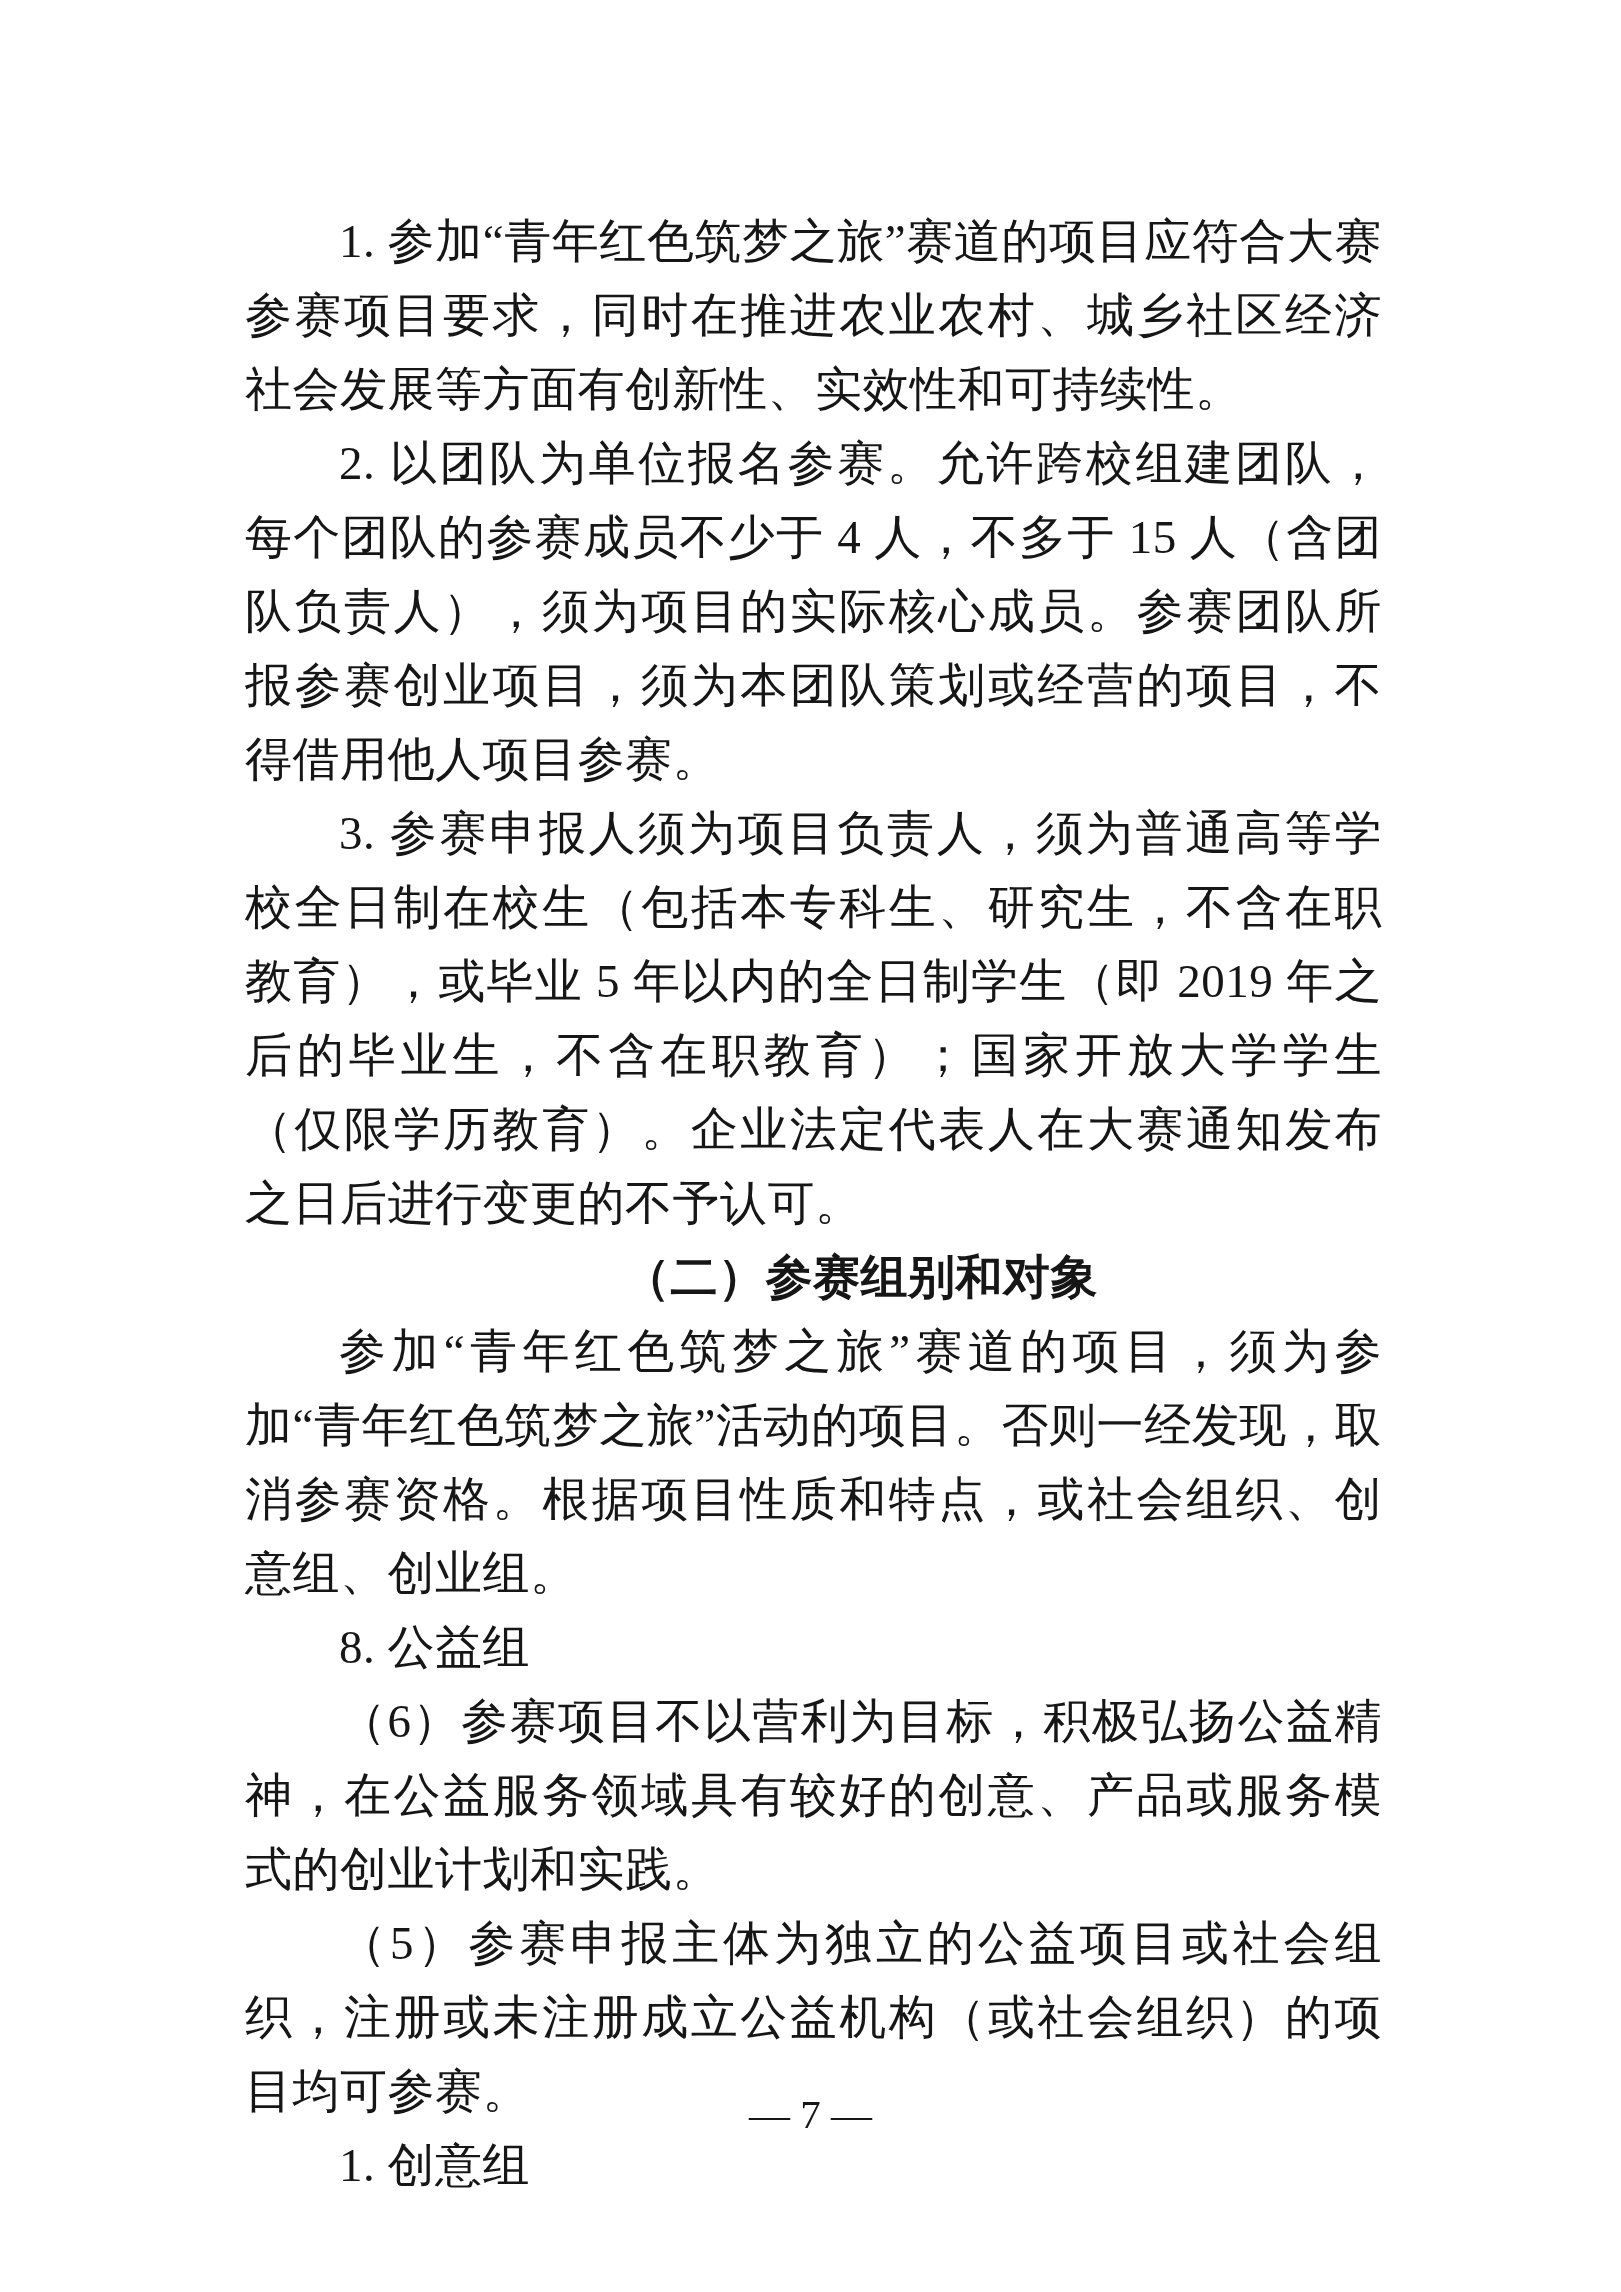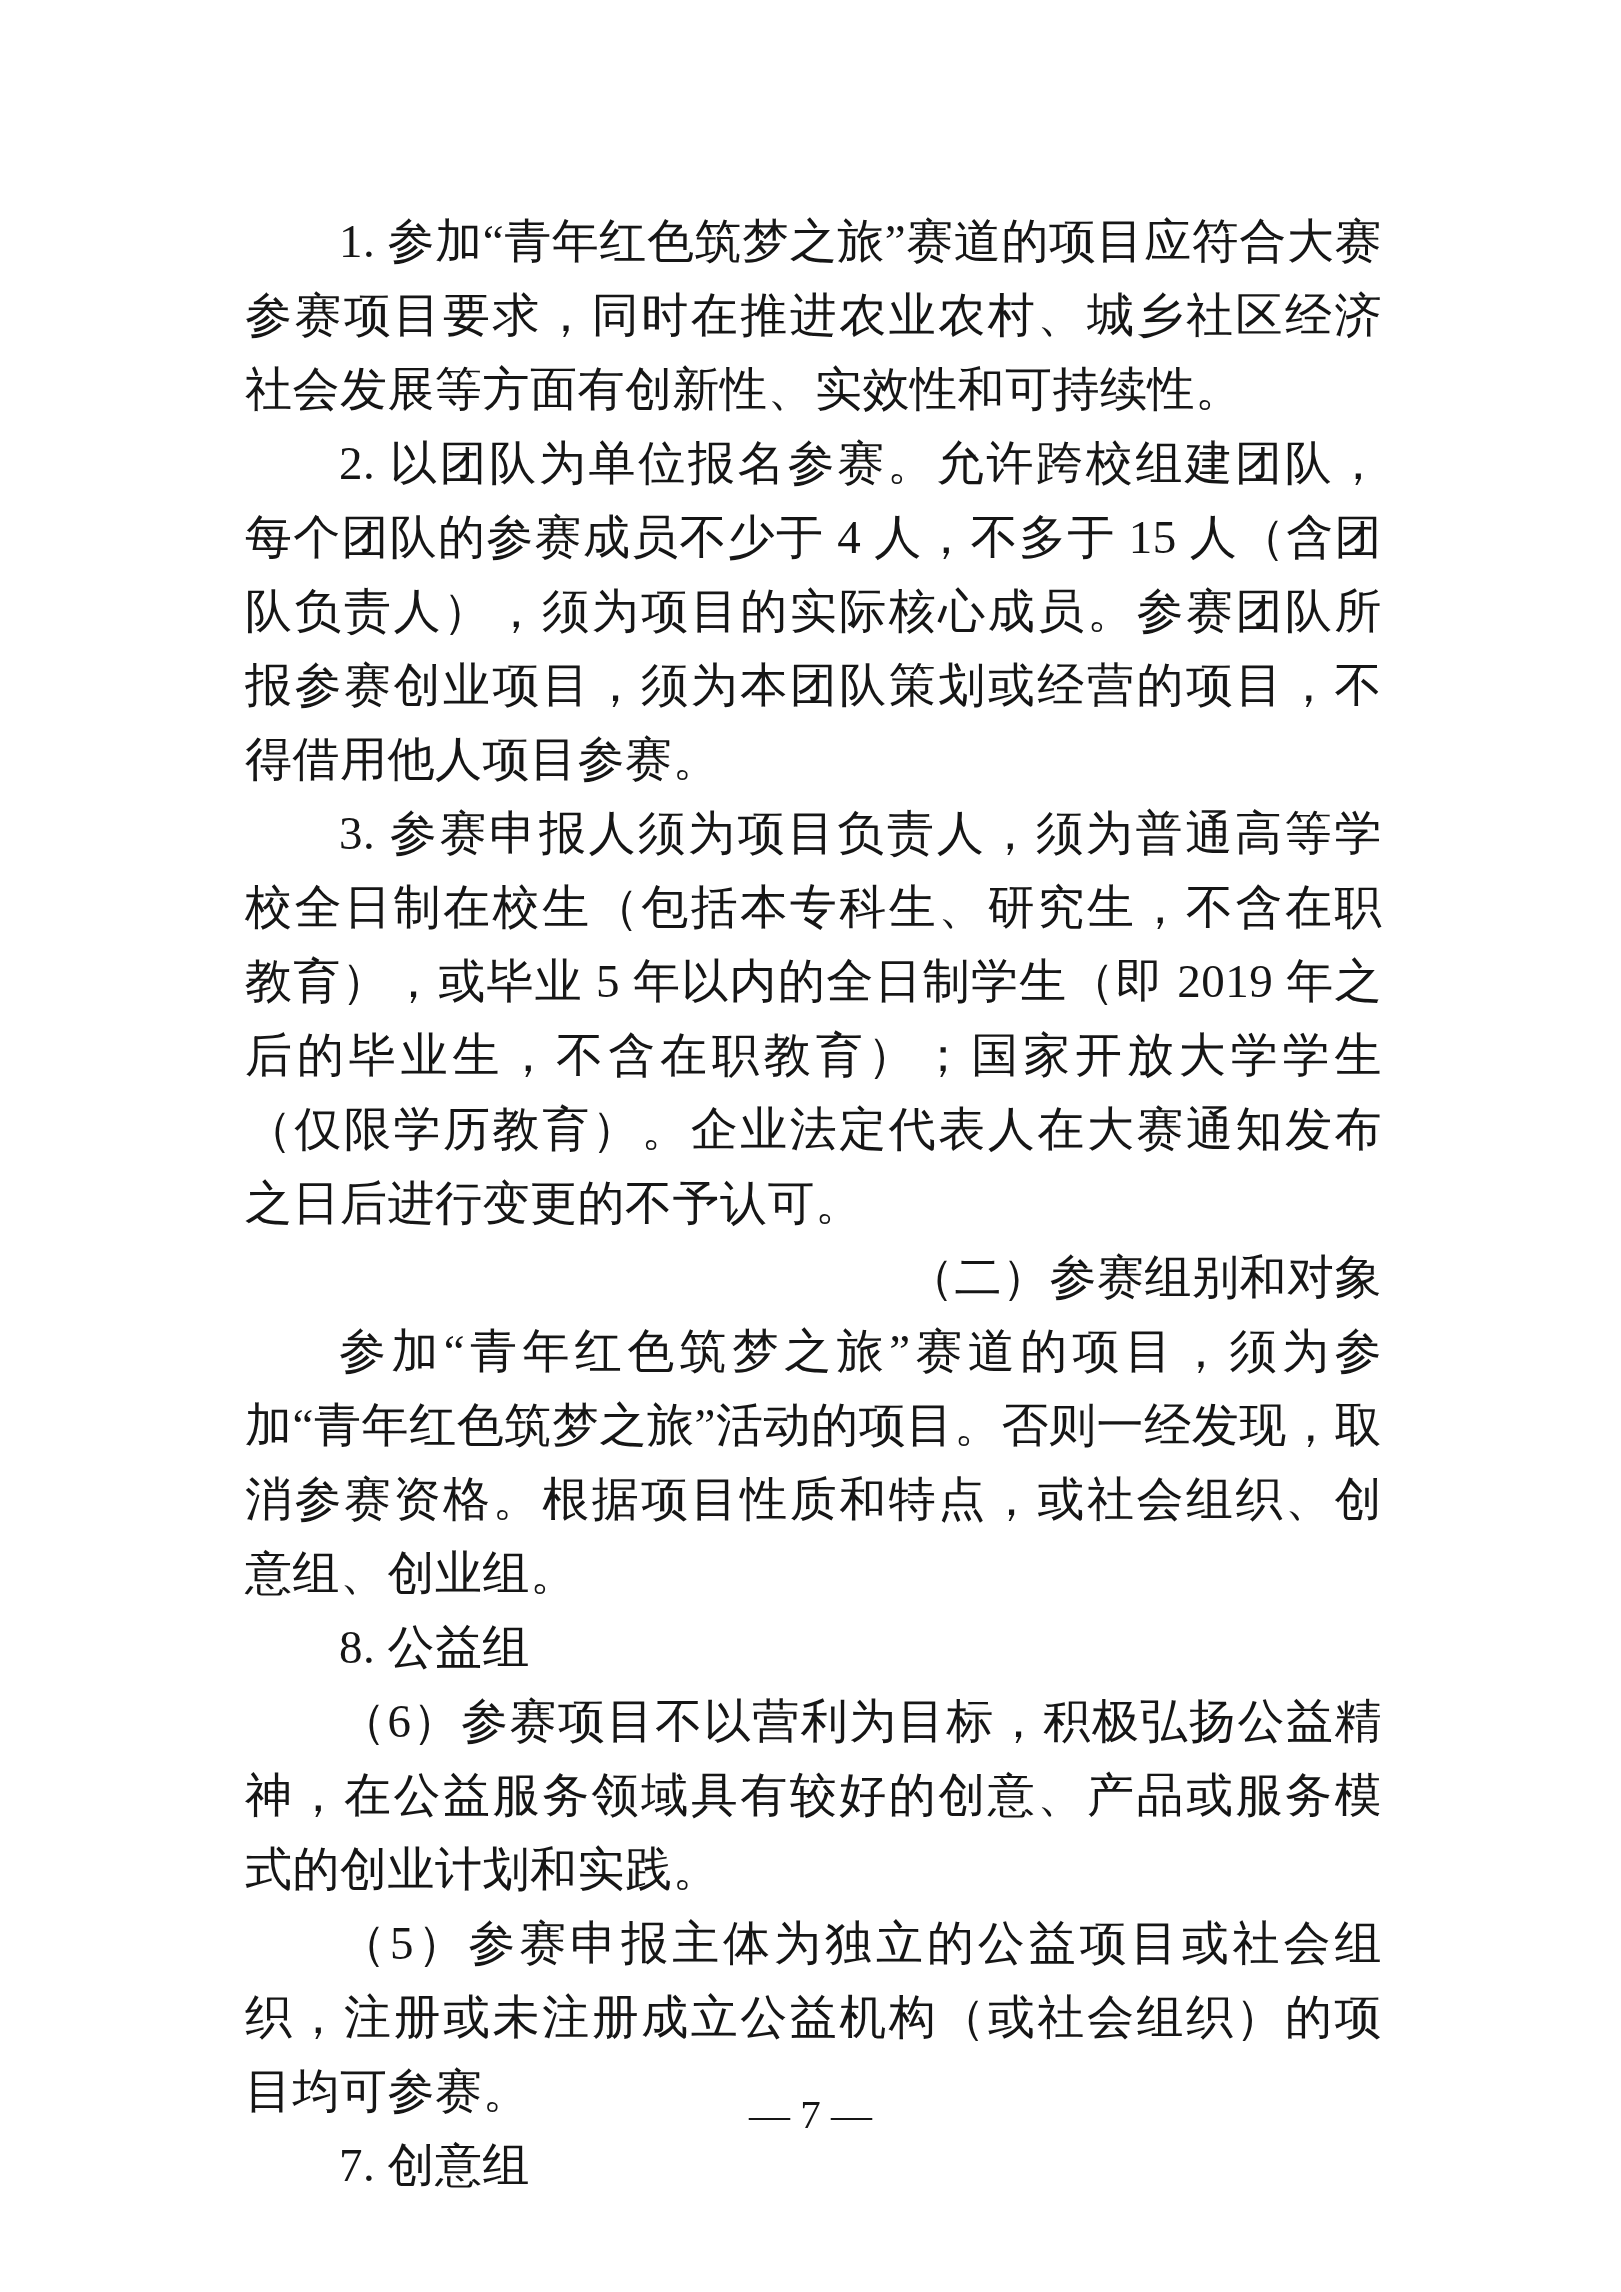--- a/index.html
+++ b/index.html
@@ -27,22 +27,22 @@
     margin: 0;
     font-size: 47px;
     line-height: 74px;
     text-indent: 2em;
     text-align: justify;
     text-justify: inter-ideograph;
     word-break: normal;
     letter-spacing: 0.5px;
   }
   .para.heading {
-    font-weight: normal;
-    text-align: right;
+    font-weight: bold;
+    text-align: center;
   }
   .page-footer {
     position: absolute;
     left: 0;
     top: 2080px;
     width: 100%;
     text-align: center;
     font-size: 41px;
     line-height: 69px;
     color: #161616;
@@ -55,19 +55,19 @@
   <div class="doc-body">
 
   <p class="para">1. 参加“青年红色筑梦之旅”赛道的项目应符合大赛参赛项目要求，同时在推进农业农村、城乡社区经济社会发展等方面有创新性、实效性和可持续性。</p>
       <p class="para">2. 以团队为单位报名参赛。允许跨校组建团队，每个团队的参赛成员不少于 4 人，不多于 15 人（含团队负责人），须为项目的实际核心成员。参赛团队所报参赛创业项目，须为本团队策划或经营的项目，不得借用他人项目参赛。</p>
       <p class="para">3. 参赛申报人须为项目负责人，须为普通高等学校全日制在校生（包括本专科生、研究生，不含在职教育），或毕业 5 年以内的全日制学生（即 2019 年之后的毕业生，不含在职教育）；国家开放大学学生（仅限学历教育）。企业法定代表人在大赛通知发布之日后进行变更的不予认可。</p>
       <p class="para heading">（二）参赛组别和对象</p>
       <p class="para">参加“青年红色筑梦之旅”赛道的项目，须为参加“青年红色筑梦之旅”活动的项目。否则一经发现，取消参赛资格。根据项目性质和特点，或社会组织、创意组、创业组。</p>
       <p class="para">8. 公益组</p>
       <p class="para">（6）参赛项目不以营利为目标，积极弘扬公益精神，在公益服务领域具有较好的创意、产品或服务模式的创业计划和实践。</p>
       <p class="para">（5）参赛申报主体为独立的公益项目或社会组织，注册或未注册成立公益机构（或社会组织）的项目均可参赛。</p>
-      <p class="para">7. 创意组</p>
+      <p class="para">1. 创意组</p>
     </div>
   <div class="page-footer">
     <span>— 7 —</span>
   </div>
 </div>
 
 
 </body></html>

